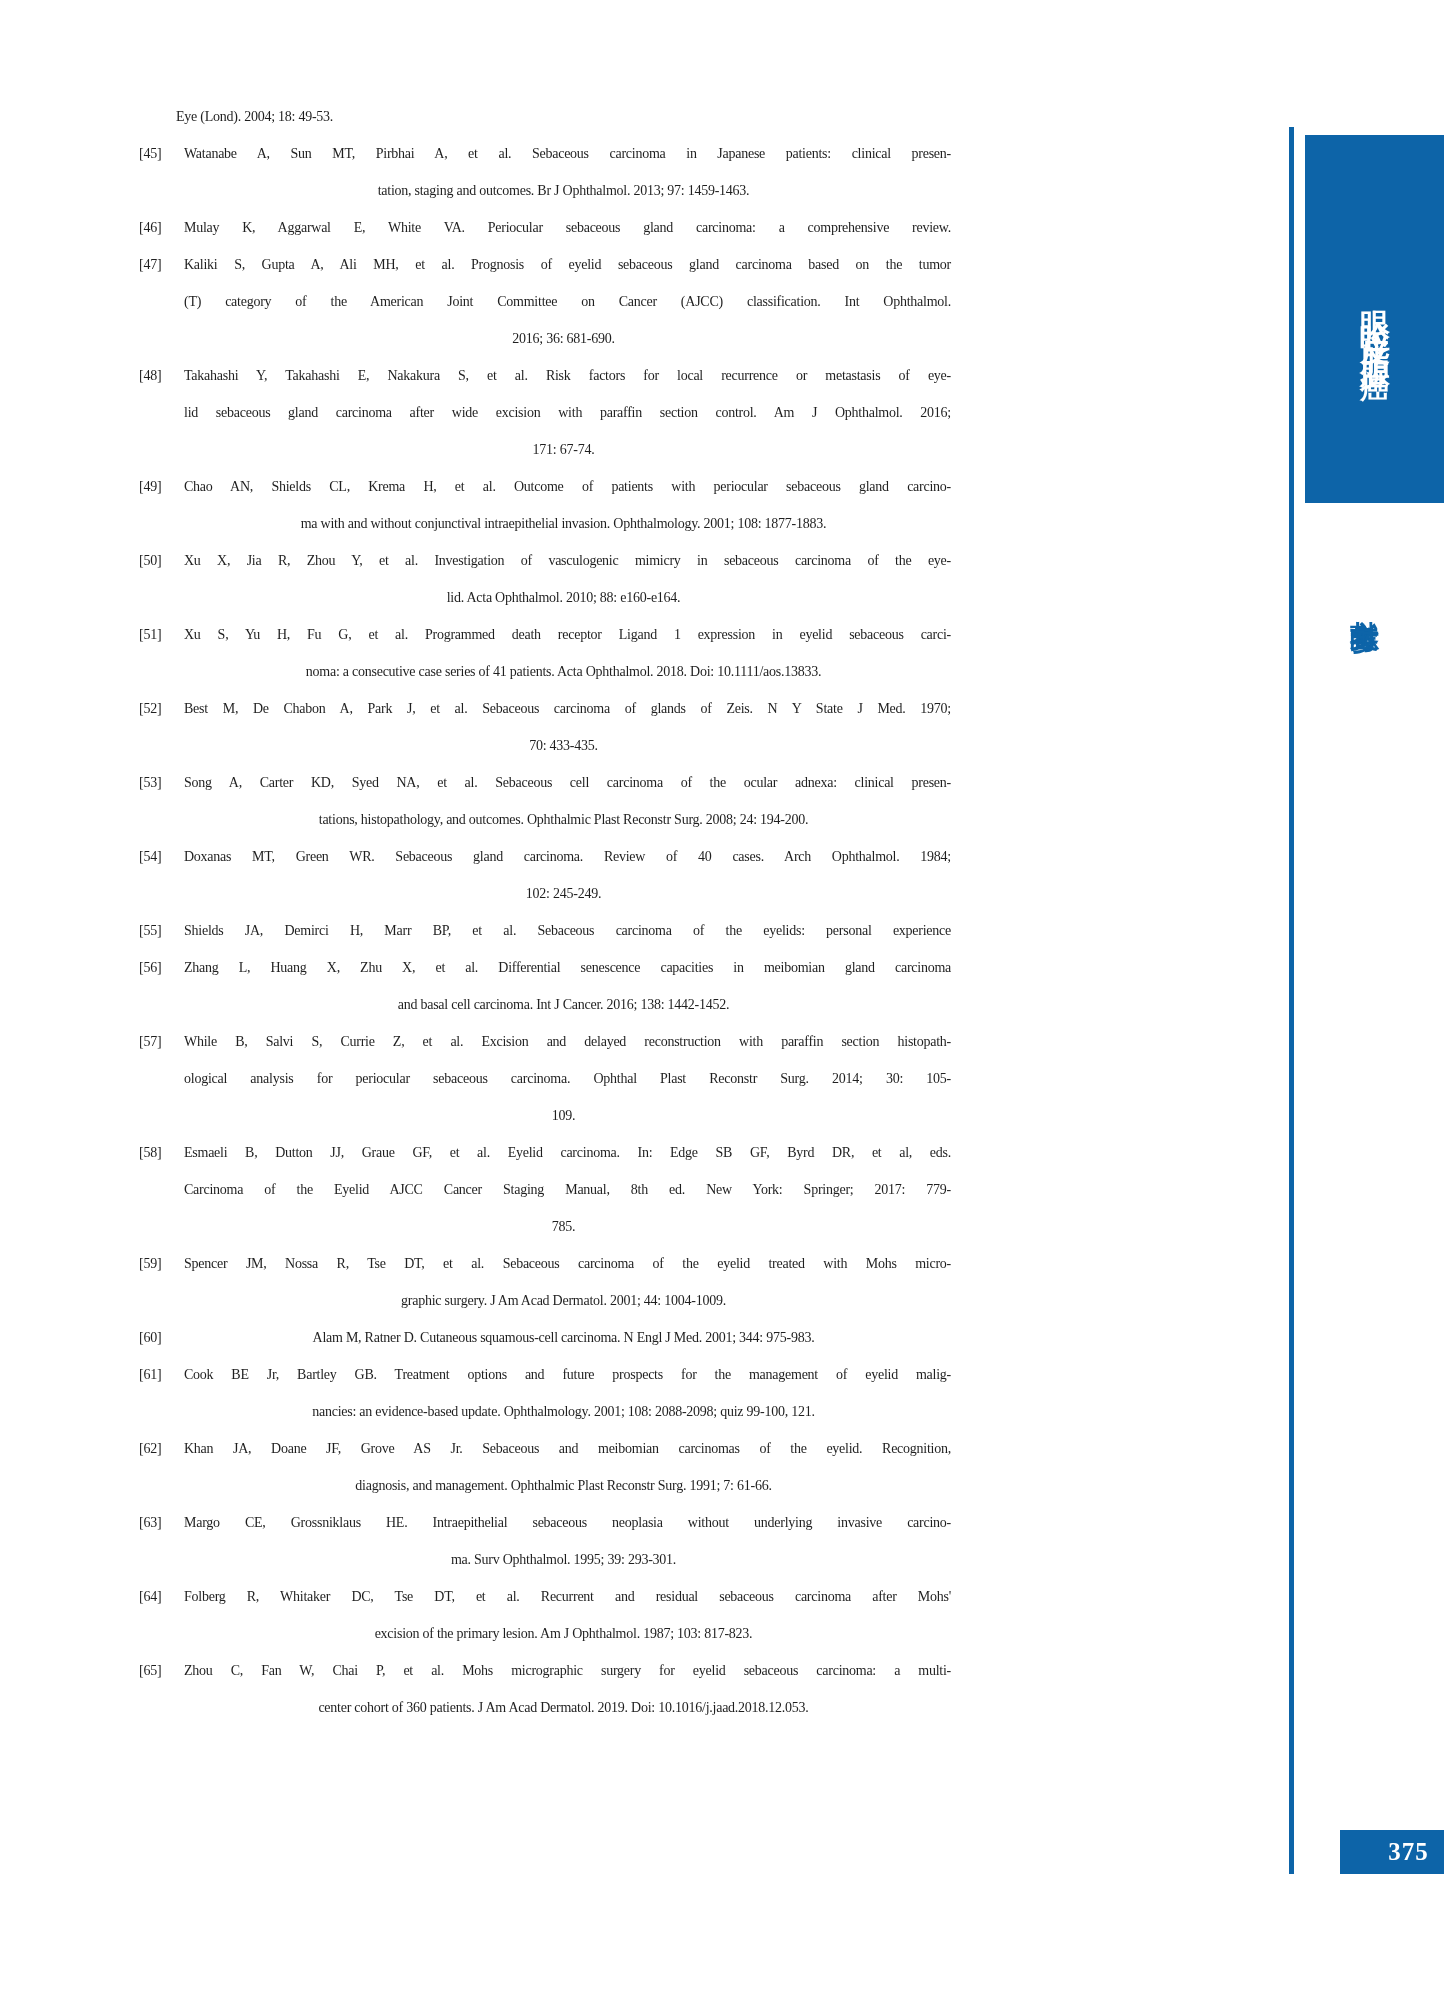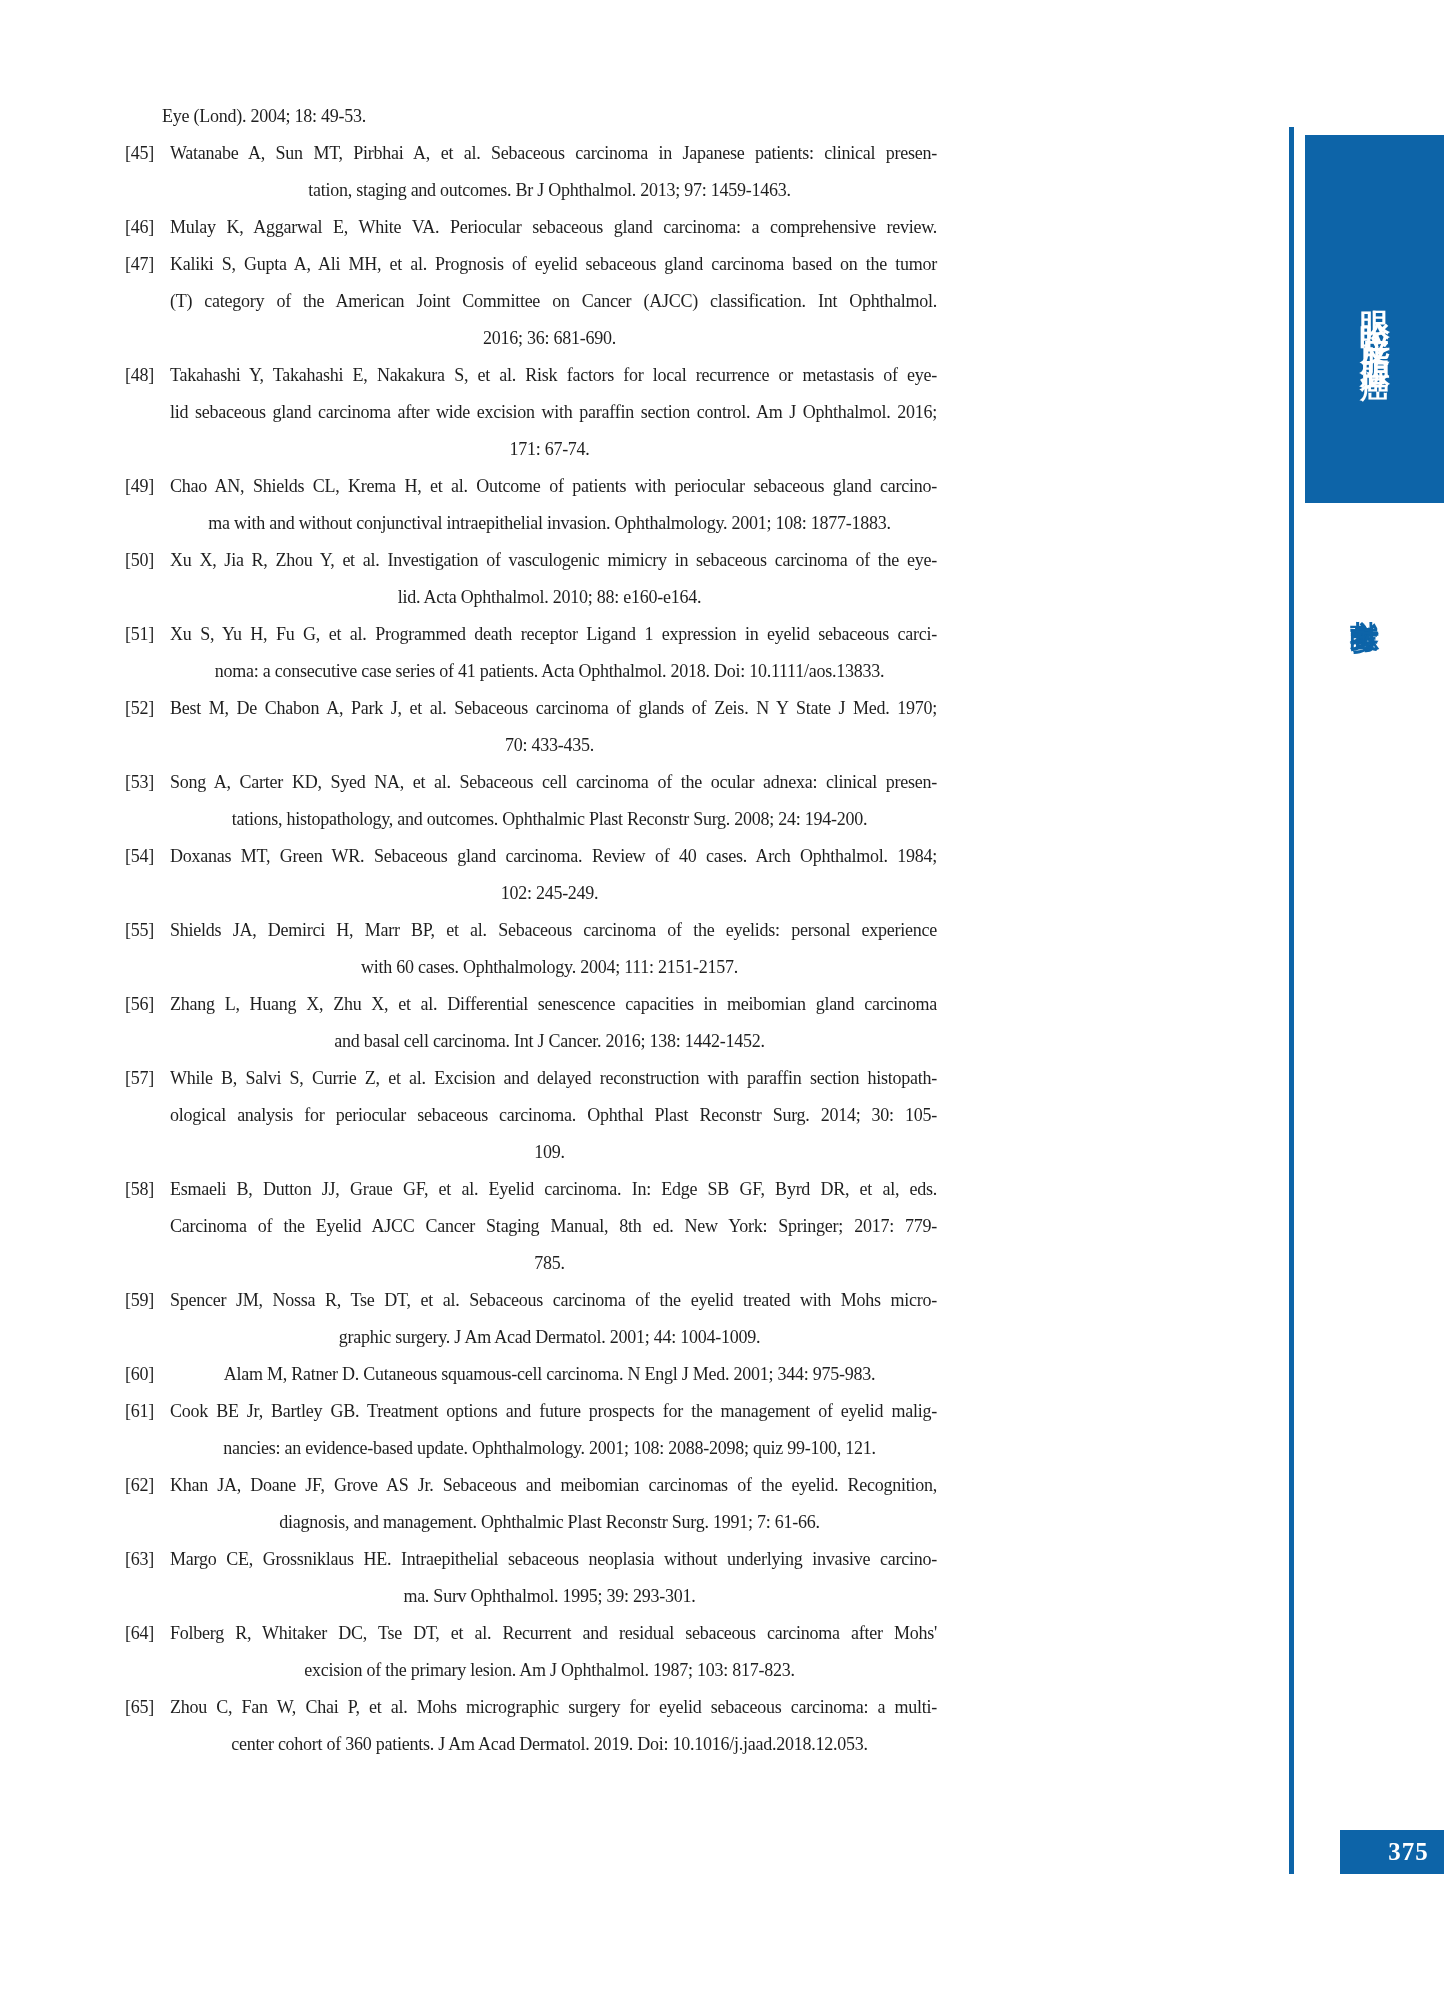--- a/index.html
+++ b/index.html
@@ -6,23 +6,23 @@
   body {
     width: 1444px; height: 2010px;
     position: relative;
     background: #ffffff;
     font-family: "Liberation Serif", "DejaVu Serif", serif;
     color: #1f1f1f;
     overflow: hidden;
   }
   #refs-column {
     position: absolute;
-    left: 125px; top: 98px;
+    left: 139px; top: 98px;
     width: 812px;
-    font-size: 18px;
+    font-size: 14px;
     line-height: 37px;
     letter-spacing: -0.25px;
   }
   .cont-line {
     padding-left: 37px;
     text-align: left;
   }
   .ref {
     position: relative;
     padding-left: 37px;
@@ -141,21 +141,20 @@
         <div class="line">tations, histopathology, and outcomes. Ophthalmic Plast Reconstr Surg. 2008; 24: 194-200.</div>
       </div>
       <div class="ref">
         <span class="num">[54]</span>
         <div class="line j">Doxanas MT, Green WR. Sebaceous gland carcinoma. Review of 40 cases. Arch Ophthalmol. 1984;</div>
         <div class="line">102: 245-249.</div>
       </div>
       <div class="ref">
         <span class="num">[55]</span>
         <div class="line j">Shields JA, Demirci H, Marr BP, et al. Sebaceous carcinoma of the eyelids: personal experience</div>
-        <div class="line">with 60 cases. Ophthalmology. 2004; 111: 2151-2157.</div>
       </div>
       <div class="ref">
         <span class="num">[56]</span>
         <div class="line j">Zhang L, Huang X, Zhu X, et al. Differential senescence capacities in meibomian gland carcinoma</div>
         <div class="line">and basal cell carcinoma. Int J Cancer. 2016; 138: 1442-1452.</div>
       </div>
       <div class="ref">
         <span class="num">[57]</span>
         <div class="line j">While B, Salvi S, Currie Z, et al. Excision and delayed reconstruction with paraffin section histopath-</div>
         <div class="line j">ological analysis for periocular sebaceous carcinoma. Ophthal Plast Reconstr Surg. 2014; 30: 105-</div>

